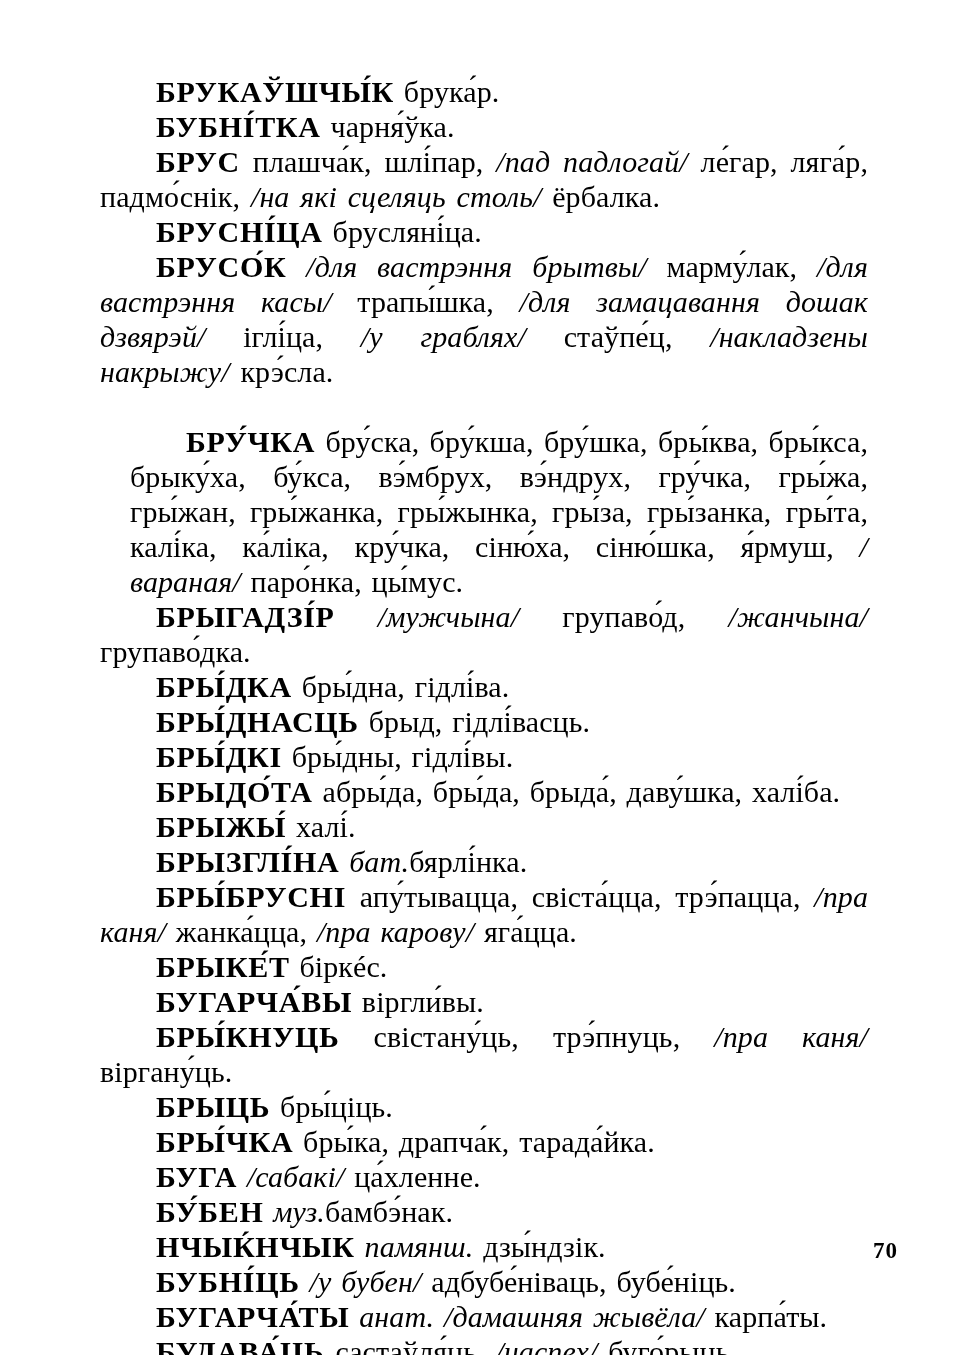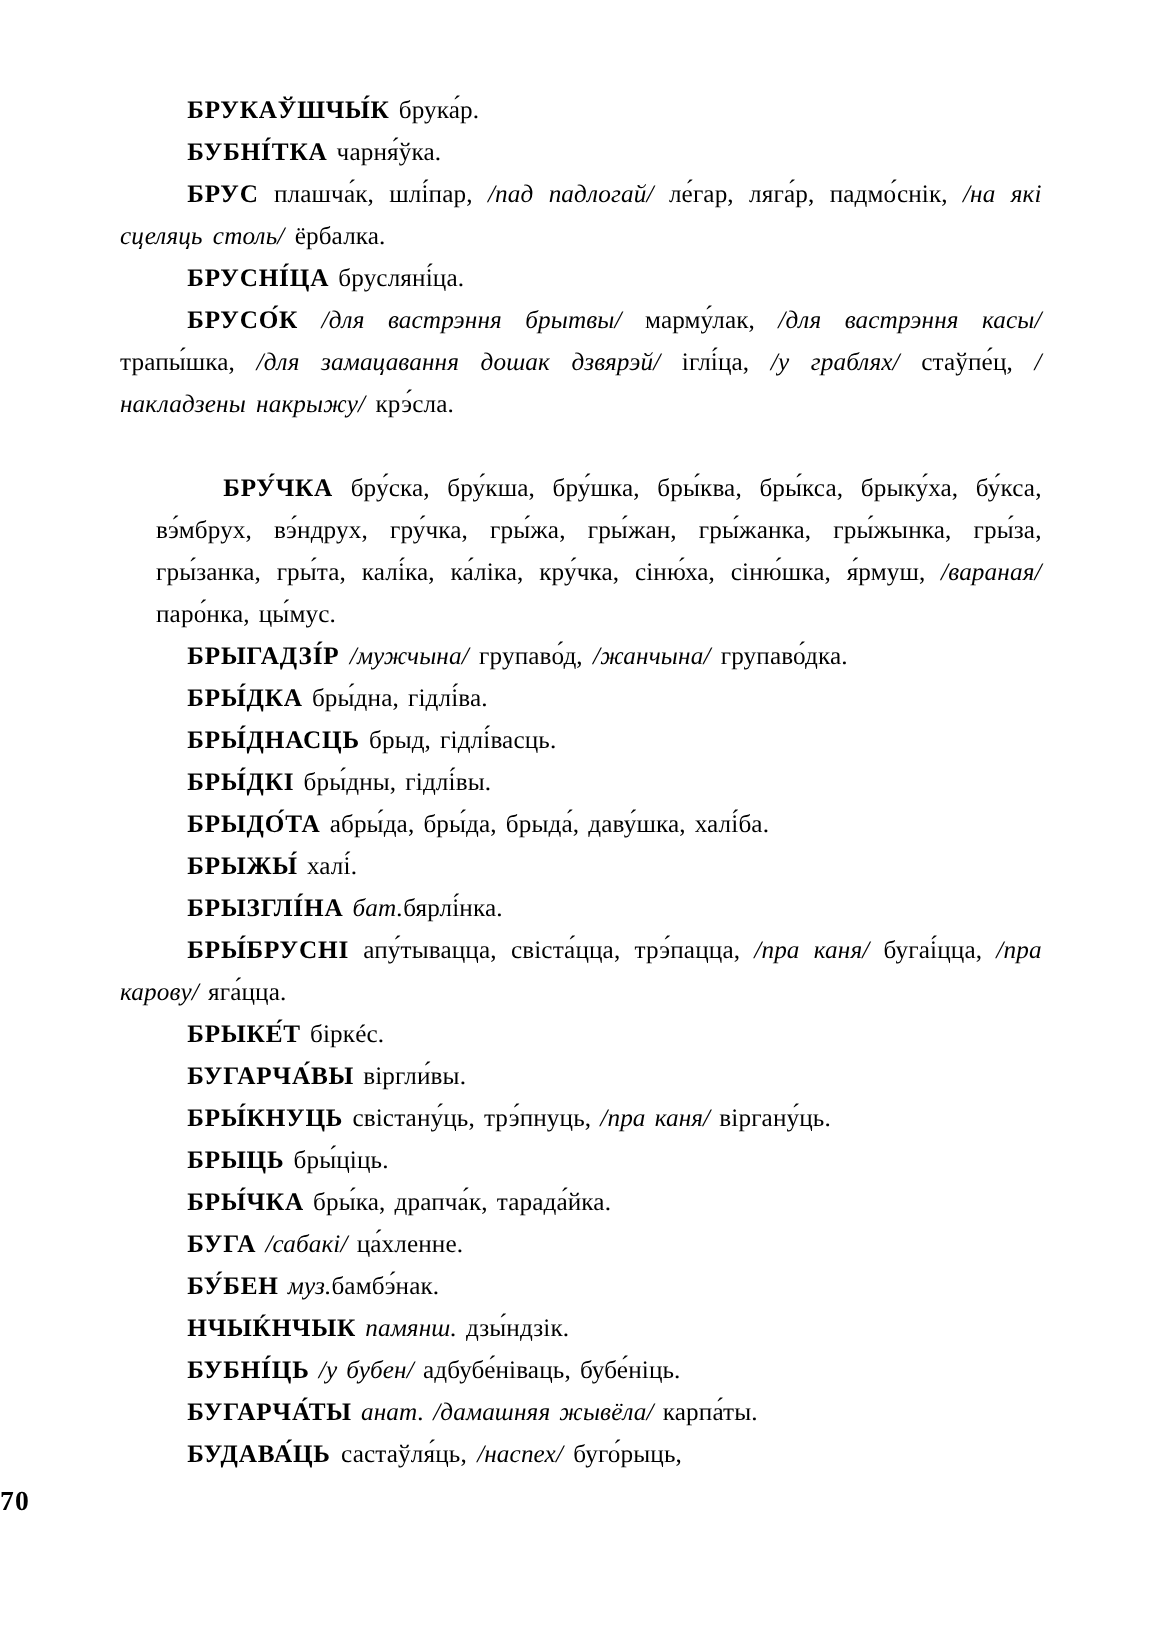--- a/index.html
+++ b/index.html
@@ -21,21 +21,21 @@
     overflow: hidden;
     box-sizing: border-box;
   }
   .text-block {
     position: absolute;
     left: 100px;
     top: 74px;
     width: 768px;
   }
   .entry {
-    font-size: 21px;
+    font-size: 30px;
     line-height: 35px;
     text-align: justify;
     text-indent: 56px;
     margin: 0;
     letter-spacing: 0.1px;
     word-spacing: 0.5px;
     -webkit-font-smoothing: none;
   }
   .entry.gap-before {
     margin-top: 35px;
@@ -53,21 +53,21 @@
   
   .df {
     font-style: normal;
     font-weight: normal;
   }
   .page-number {
     position: absolute;
     left: 0;
     top: 1238px;
     width: 898px;
-    text-align: left;
+    text-align: right;
     font-size: 23px;
     font-weight: bold;
     letter-spacing: 1px;
   }
   
   .entry.tracked {
     word-spacing: 3.2px;
   }
   .entry.tracked-2 {
     word-spacing: 2.2px;
@@ -85,21 +85,21 @@
       <p class="entry tracked-2"><span class="hw">БРУСНІ́ЦА</span><span class="df"> брусляні́ца.</span></p>
       <p class="entry tracked"><span class="hw">БРУСО́К</span><span class="df"> </span><span class="it">/для вастрэння брытвы/</span><span class="df"> марму́лак, </span><span class="it">/для вастрэння касы/</span><span class="df"> трапы́шка, </span><span class="it">/для замацавання дошак дзвярэй/</span><span class="df"> іглі́ца, </span><span class="it">/у граблях/</span><span class="df"> стаўпе́ц, </span><span class="it">/накладзены накрыжу/</span><span class="df"> крэ́сла.</span></p>
       <p class="entry gap-before tracked-2"><span class="hw">БРУ́ЧКА</span><span class="df"> бру́ска, бру́кша, бру́шка, бры́ква, бры́кса, брыку́ха, бу́кса, вэ́мбрух, вэ́ндрух, гру́чка, гры́жа, гры́жан, гры́жанка, гры́жынка, гры́за, гры́занка, гры́та, калі́ка, ка́ліка, кру́чка, сіню́ха, сіню́шка, я́рмуш, </span><span class="it">/вараная/</span><span class="df"> паро́нка, цы́мус.</span></p>
       <p class="entry tracked"><span class="hw">БРЫГАДЗІ́Р</span><span class="df"> </span><span class="it">/мужчына/</span><span class="df"> групаво́д, </span><span class="it">/жанчына/</span><span class="df"> групаво́дка.</span></p>
       <p class="entry tracked-2"><span class="hw">БРЫ́ДКА</span><span class="df"> бры́дна, гідлі́ва.</span></p>
       <p class="entry tracked-2"><span class="hw">БРЫ́ДНАСЦЬ</span><span class="df"> брыд, гідлі́васць.</span></p>
       <p class="entry tracked-2"><span class="hw">БРЫ́ДКІ</span><span class="df"> бры́дны, гідлі́вы.</span></p>
       <p class="entry tracked-2"><span class="hw">БРЫДО́ТА</span><span class="df"> абры́да, бры́да, брыда́, даву́шка, халі́ба.</span></p>
       <p class="entry tracked-2"><span class="hw">БРЫЖЫ́</span><span class="df"> халі́.</span></p>
       <p class="entry tracked-2"><span class="hw">БРЫЗГЛІ́НА</span><span class="df"> </span><span class="it">бат.</span><span class="df">бярлі́нка.</span></p>
-      <p class="entry tracked-2"><span class="hw">БРЫ́БРУСНІ</span><span class="df"> апу́тывацца, свіста́цца, трэ́пацца, </span><span class="it">/пра каня/</span><span class="df"> бугаі́цца, </span><span class="it">/пра карову/</span><span class="df"> яга́цца.</span></p>
+      <p class="entry tracked-2"><span class="hw">БРЫ́БРУСНІ</span><span class="df"> апу́тывацца, свіста́цца, трэ́пацца, </span><span class="it">/пра каня/</span><span class="df"> жанка́цца, </span><span class="it">/пра карову/</span><span class="df"> яга́цца.</span></p>
       <p class="entry tracked-2"><span class="hw">БРЫКЕ́Т</span><span class="df"> біркéс.</span></p>
       <p class="entry tracked-2"><span class="hw">БУГАРЧА́ВЫ</span><span class="df"> віргли́вы.</span></p>
       <p class="entry tracked-2"><span class="hw">БРЫ́КНУЦЬ</span><span class="df"> свістану́ць, трэ́пнуць, </span><span class="it">/пра каня/</span><span class="df"> віргану́ць.</span></p>
       <p class="entry tracked-2"><span class="hw">БРЫЦЬ</span><span class="df"> бры́ціць.</span></p>
       <p class="entry tracked-2"><span class="hw">БРЫ́ЧКА</span><span class="df"> бры́ка, драпча́к, тарада́йка.</span></p>
       <p class="entry tracked-2"><span class="hw">БУГА</span><span class="df"> </span><span class="it">/сабакі/</span><span class="df"> ца́хленне.</span></p>
       <p class="entry tracked-2"><span class="hw">БУ́БЕН</span><span class="df"> </span><span class="it">муз.</span><span class="df">бамбэ́нак.</span></p>
       <p class="entry tracked-2"><span class="hw">НЧЫЌНЧЫК</span><span class="df"> </span><span class="it">памянш.</span><span class="df"> дзы́ндзік.</span></p>
       <p class="entry tracked-2"><span class="hw">БУБНІ́ЦЬ</span><span class="df"> </span><span class="it">/у бубен/</span><span class="df"> адбубе́ніваць, бубе́ніць.</span></p>
       <p class="entry tracked-2"><span class="hw">БУГАРЧА́ТЫ</span><span class="df"> </span><span class="it">анат.</span><span class="df"> </span><span class="it">/дамашняя жывёла/</span><span class="df"> карпа́ты.</span></p>

